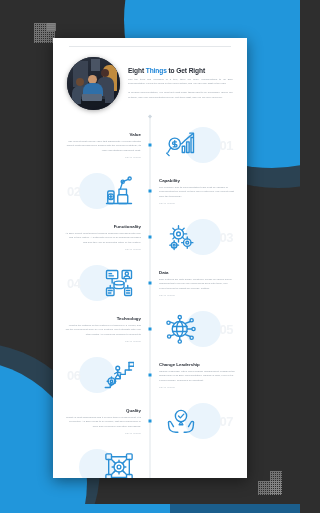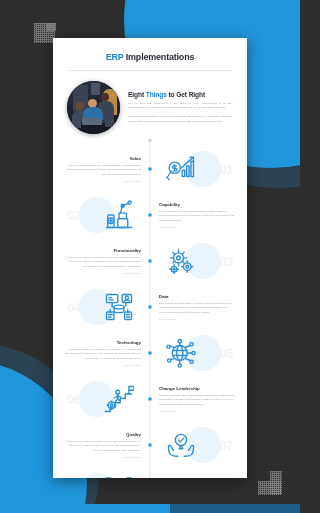--- a/index.html
+++ b/index.html
@@ -199,23 +199,20 @@
   <div class="strip-bottom2"></div>
   <div class="dots dots-tl-a"></div>
   <div class="dots dots-tl-b"></div>
   <div class="dots dots-br-a"></div>
   <div class="dots dots-br-b"></div>
 </div>
 
 <div class="sheet">
   <div class="sheet-inner">
 
-    <div class="page-title">
-      <span class="hl">ERP</span><span> Implementations</span>
-    </div>
 
     <div class="rule"></div>
 
     <div class="hero">
       <div class="hero-photo">
         <div class="hp-wall"></div>
         <div class="hp-panel"></div>
         <div class="hp-panel2"></div>
         <div class="hp-warm"></div>
         <div class="hp-head-c"></div>

